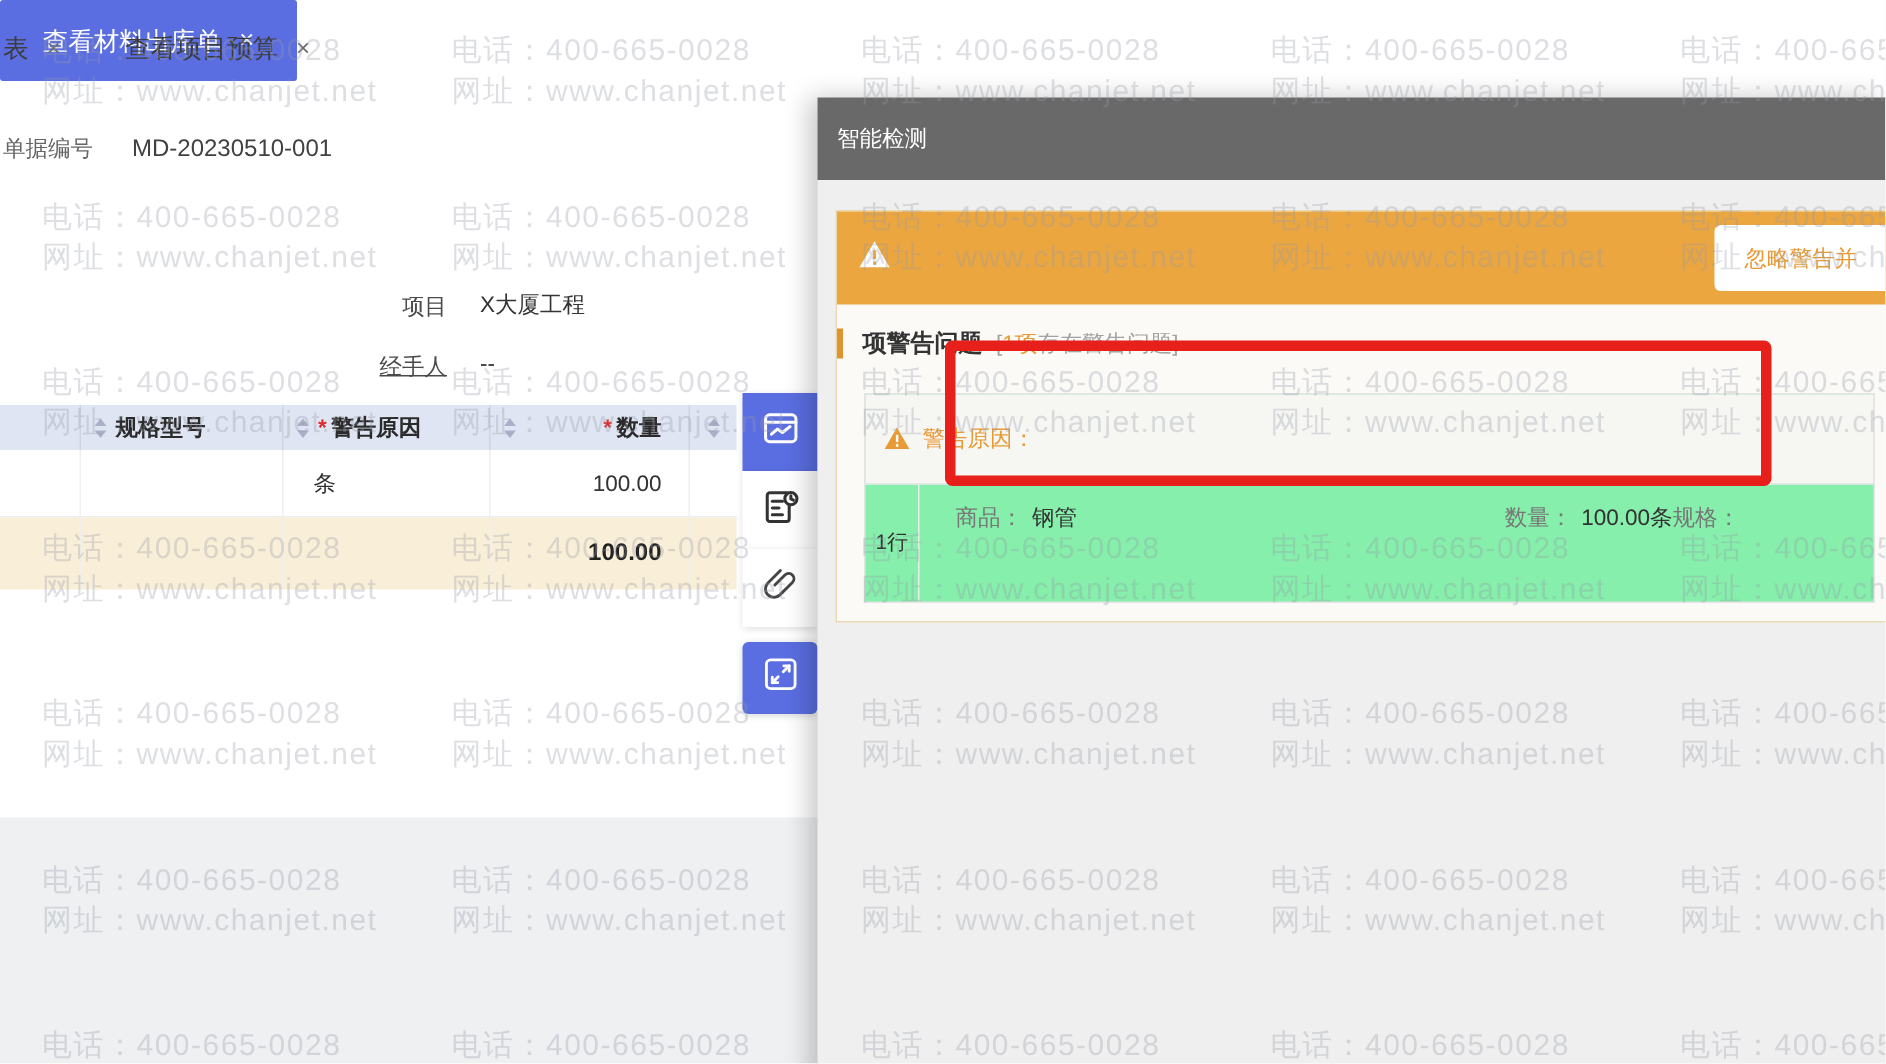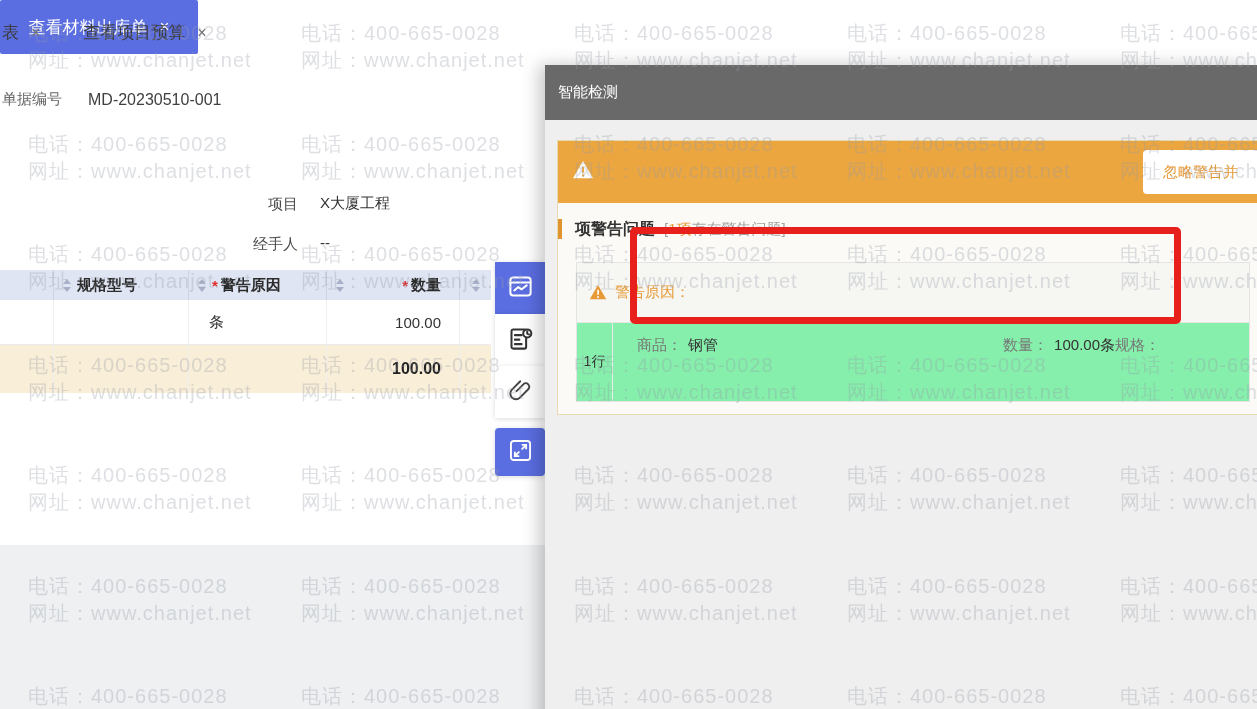--- a/index.html
+++ b/index.html
@@ -115,21 +115,21 @@
       <span class="close">×</span>
     </div>
   </div>
 
   <div class="doc-row">
     <span class="doc-label">单据编号</span>
     <span class="doc-value">MD-20230510-001</span>
   </div>
   <div class="f-label" style="top:195px;">项目</div>
   <div class="f-value" style="top:194px;">X大厦工程</div>
-  <div class="f-label" style="top:235px;">经手人</div>
+  <div class="f-label" style="top:235px;text-decoration:underline;">经手人</div>
   <div class="f-value" style="top:234px;">--</div>
 
   <div class="grid">
     <div class="thead">
       <div class="cell c0"></div>
       <div class="cell c1">
         <span class="sort">
             <i class="up"></i>
             <i class="dn"></i>
           </span>

